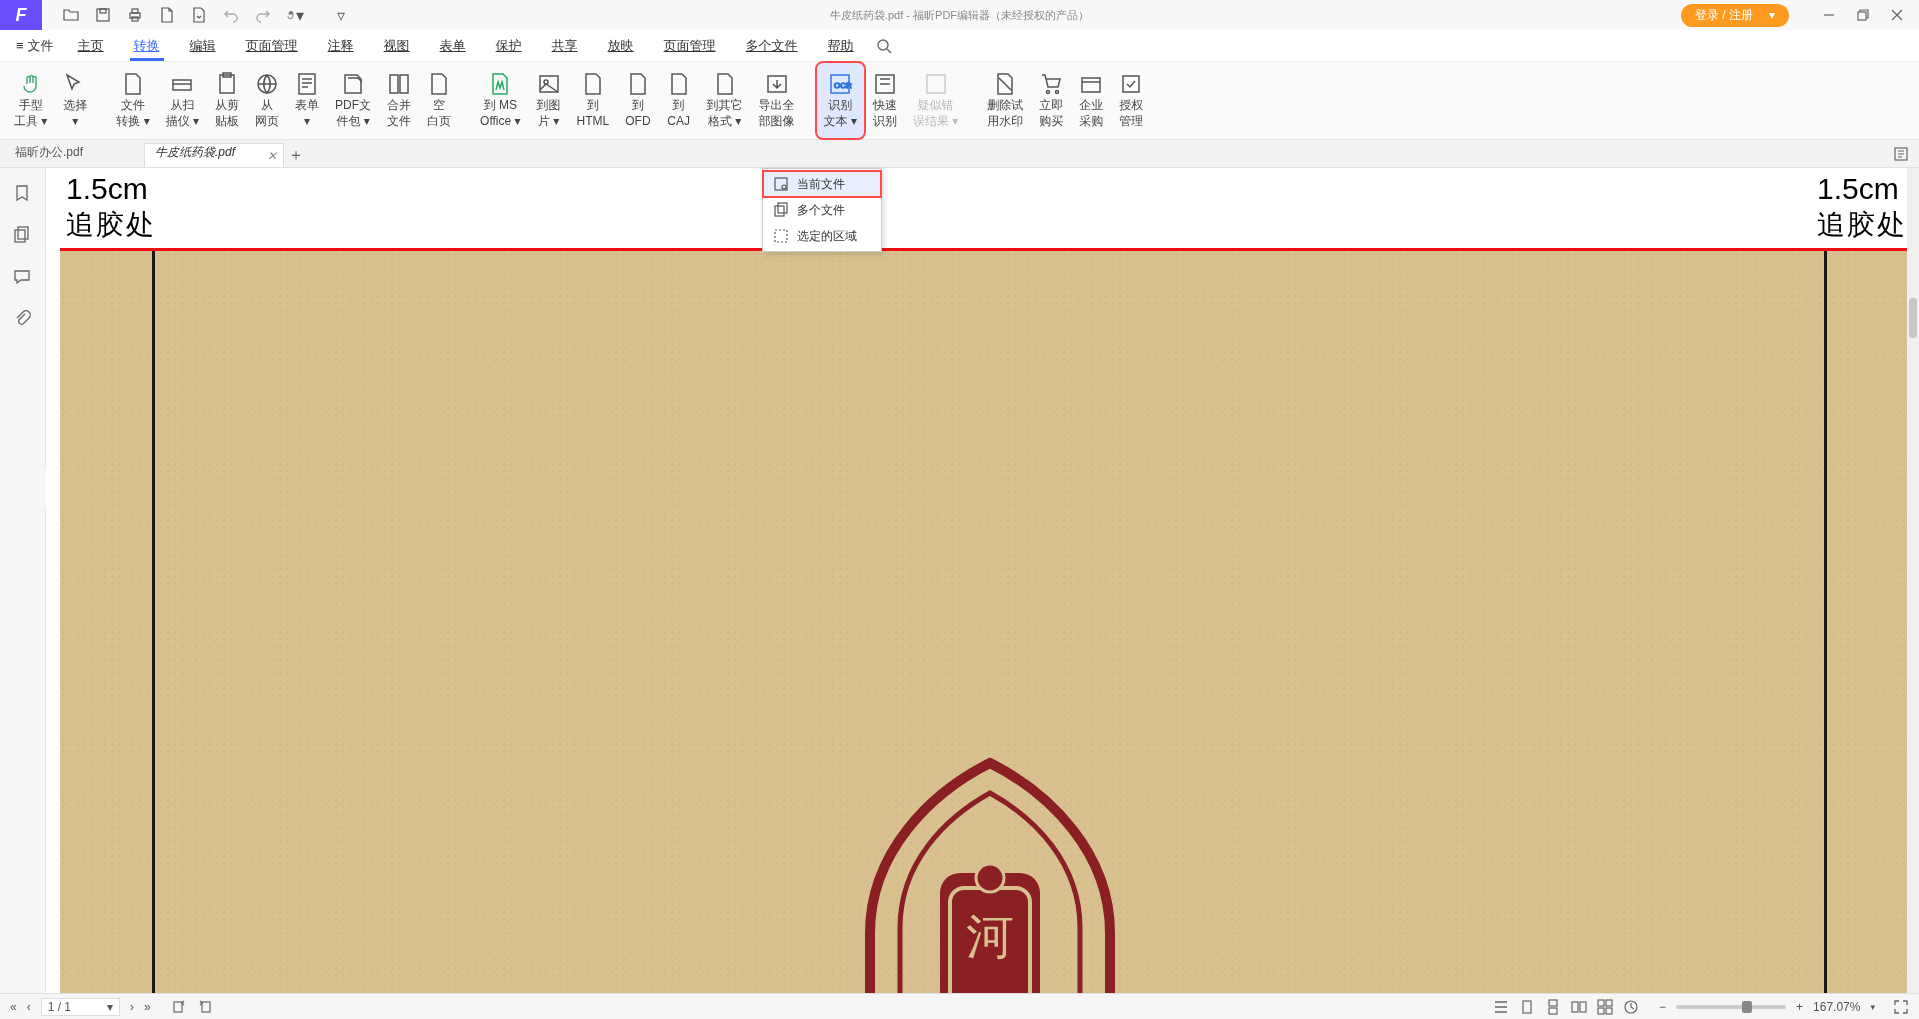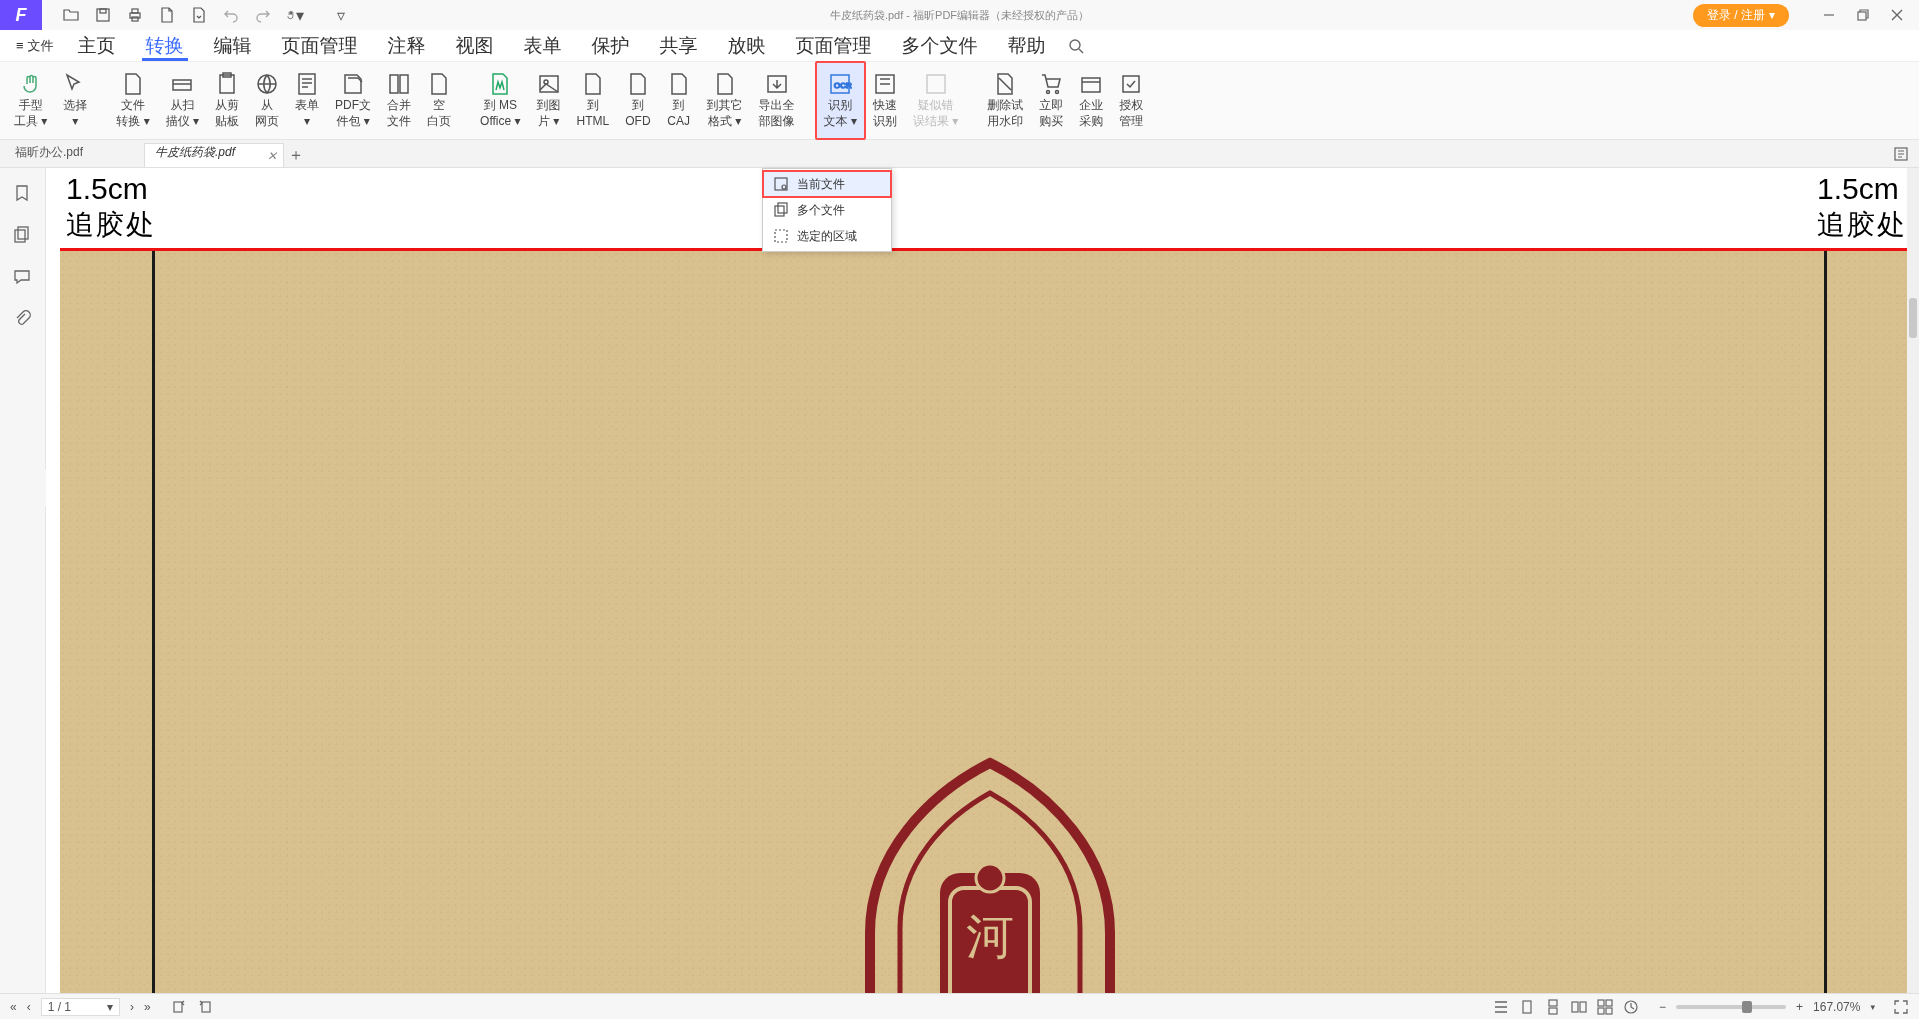--- a/index.html
+++ b/index.html
@@ -5,50 +5,50 @@
 * { margin: 0; padding: 0; box-sizing: border-box; font-family: "Microsoft YaHei", "PingFang SC", Arial, sans-serif; }
 html, body { width: 100%; height: 100%; overflow: hidden; background: #fff; }
 
 
 .titlebar { height: 30px; background: #f8f8f8; display: flex; align-items: center; position: relative; }
 .app-logo { width: 42px; height: 30px; background: #6b4cff; display: flex; align-items: center; justify-content: center; color: #fff; font-weight: bold; font-style: italic; font-size: 18px; }
 .qat { display: flex; align-items: center; gap: 14px; padding-left: 20px; color: #555; }
 .qat .qicon { width: 18px; height: 18px; display: flex; align-items: center; justify-content: center; cursor: pointer; }
 .title-text { position: absolute; left: 50%; transform: translateX(-50%); color: #888; font-size: 11px; }
 .win-controls { margin-left: auto; display: flex; align-items: center; gap: 18px; padding-right: 14px; color: #666; }
-.login-btn { background: #ff9a1f; color: #fff; padding: 3px 14px; border-radius: 12px; font-size: 12px; margin-right: 14px; display: flex; align-items: center; gap: 4px; cursor: pointer; }
+.login-btn { background: #ff9a1f; color: #fff; padding: 3px 14px; border-radius: 12px; font-size: 12px; margin-right: 14px; display: flex; align-items: center; gap: 16px; cursor: pointer; }
 .wc { width: 16px; height: 16px; display:flex; align-items:center; justify-content:center; cursor:pointer; }
 
 
 .menubar { height: 32px; background: #fff; border-bottom: 1px solid #eee; display: flex; align-items: center; padding: 0 8px; gap: 2px; }
 .menu-toggle { display:flex; align-items:center; gap:4px; padding: 0 8px; color:#333; font-size:13px; cursor:pointer; }
-.menu-item { padding: 0 14px; height: 100%; display: flex; align-items: center; font-size: 19px; color: #333; cursor: pointer; position: relative; }
+.menu-item { padding: 0 14px; height: 100%; display: flex; align-items: center; font-size: 13px; color: #333; cursor: pointer; position: relative; text-decoration: underline; }
 .menu-item.active { color: #3b6cff; }
 .menu-item.active::after { content:""; position:absolute; bottom:0; left: 10px; right:10px; height:3px; background:#3b6cff; }
 .search-btn { margin-left: 6px; color:#666; cursor:pointer; }
 
 
 .ribbon { height: 78px; background: #fafafa; border-bottom: 1px solid #e5e5e5; display: flex; align-items: center; padding: 0 6px; }
 .rgroup { display:flex; align-items: stretch; height: 100%; }
 .rbtn { display:flex; flex-direction:column; align-items:center; justify-content:center; padding: 0 8px; font-size: 12px; color:#444; cursor:pointer; line-height: 1.3; text-align:center; min-width: 40px; }
 .rbtn.dis { color:#bbb; }
 .rbtn .ricon { width: 24px; height: 24px; margin-bottom: 2px; }
-.rbtn.highlight { background:#dfe8ff; outline: 2px solid #ff4a4a; outline-offset:-1px; border-radius:1px; }
+.rbtn.highlight { background:#dfe8ff; outline: 2px solid #ff4a4a; outline-offset:-1px; border-radius:7px; }
 .rsep { width:1px; background:#e0e0e0; margin: 10px 6px; }
 
 
 .tabstrip { height: 28px; background: #f3f3f3; border-bottom: 1px solid #e0e0e0; display:flex; align-items:flex-end; padding-left: 4px; position: relative; }
 .doctab { height: 24px; padding: 0 24px 0 10px; background:#f3f3f3; border: 1px solid transparent; border-bottom:none; font-size:12px; color:#555; display:flex; align-items:flex-start; position:relative; cursor:pointer; min-width: 140px; }
 .doctab.active { background:#fff; border-color:#ddd; color:#333;font-style:italic; }
 .doctab .close { position:absolute; right:6px; top:50%; transform:translateY(-50%); font-size:12px; color:#888; }
 .addtab { width:24px; height:24px; display:flex; align-items:center; justify-content:center; color:#666; font-size:16px; cursor:pointer; }
 .props-icon { position:absolute; right:10px; top: 50%; transform: translateY(-50%); color:#666; cursor:pointer; }
 
 
-.dropdown { position: absolute; top: 168px; left: 762px; width: 130px; background:#fff; border:1px solid #ccc; box-shadow: 2px 2px 6px rgba(0,0,0,.15); z-index: 50; padding: 2px 0; }
+.dropdown { position: absolute; top: 168px; left: 762px; width: 120px; background:#fff; border:1px solid #ccc; box-shadow: 2px 2px 6px rgba(0,0,0,.15); z-index: 50; padding: 2px 0; }
 .dd-item { height: 26px; display:flex; align-items:center; gap:8px; padding: 0 10px; font-size:12px; color:#333; cursor:pointer; }
 .dd-item.hi { background:#e8efff; outline:2px solid #ff4a4a; outline-offset:-1px; }
 .dd-item .dicon { width:16px; height:16px; }
 
 
 .workspace { position:absolute; top: 168px; bottom: 26px; left:0; right:0; display:flex; background:#f0f0f0; }
 .sidebar { width: 46px; background:#f6f6f6; border-right:1px solid #e5e5e5; display:flex; flex-direction:column; align-items:center; padding-top:16px; gap:22px; color:#666; position:relative; }
 .sidebar .sicon { width:20px; height:20px; cursor:pointer; }
 .expand-handle { position:absolute; top: 300px; right:-10px; width:10px; height:40px; background:#f6f6f6; border:1px solid #ddd; border-left:none; display:flex; align-items:center; justify-content:center; font-size:9px; color:#555; cursor:pointer; }
 .canvas-area { flex:1; background:#fff; position:relative; overflow:hidden; }

